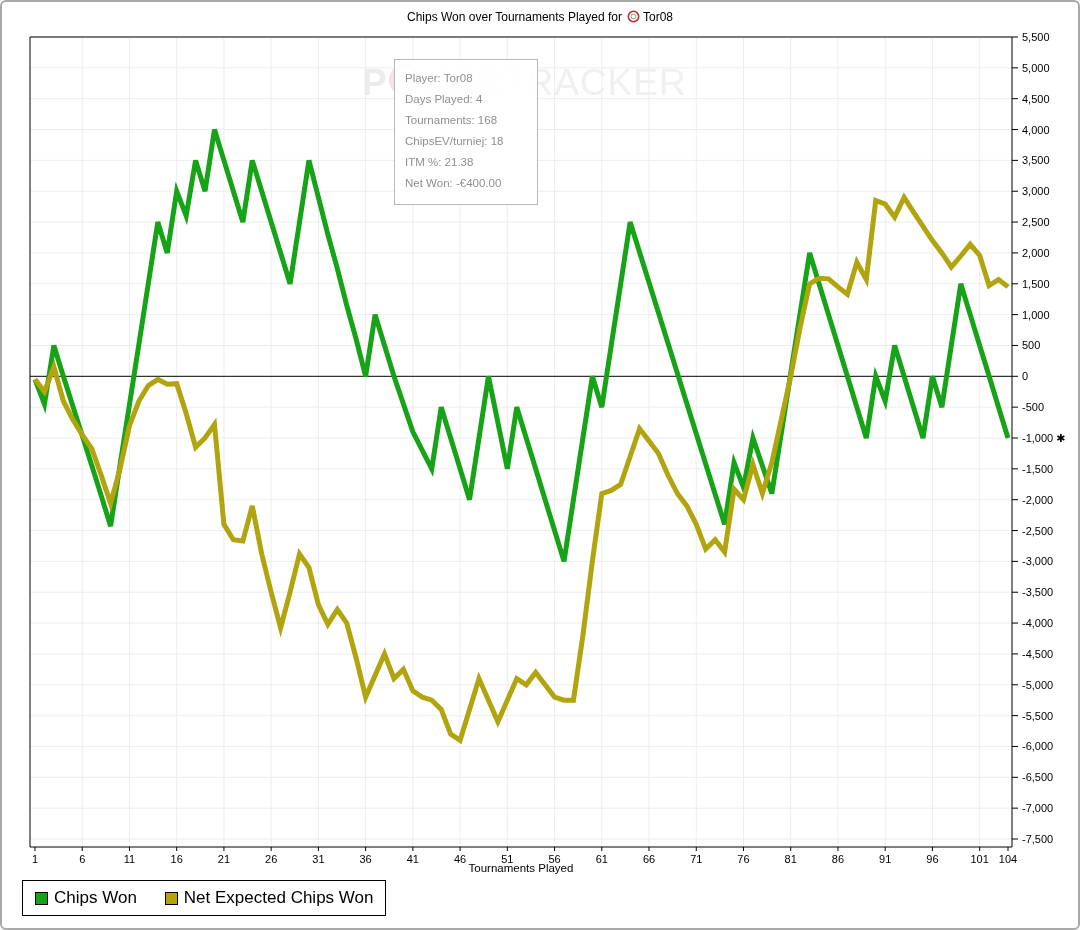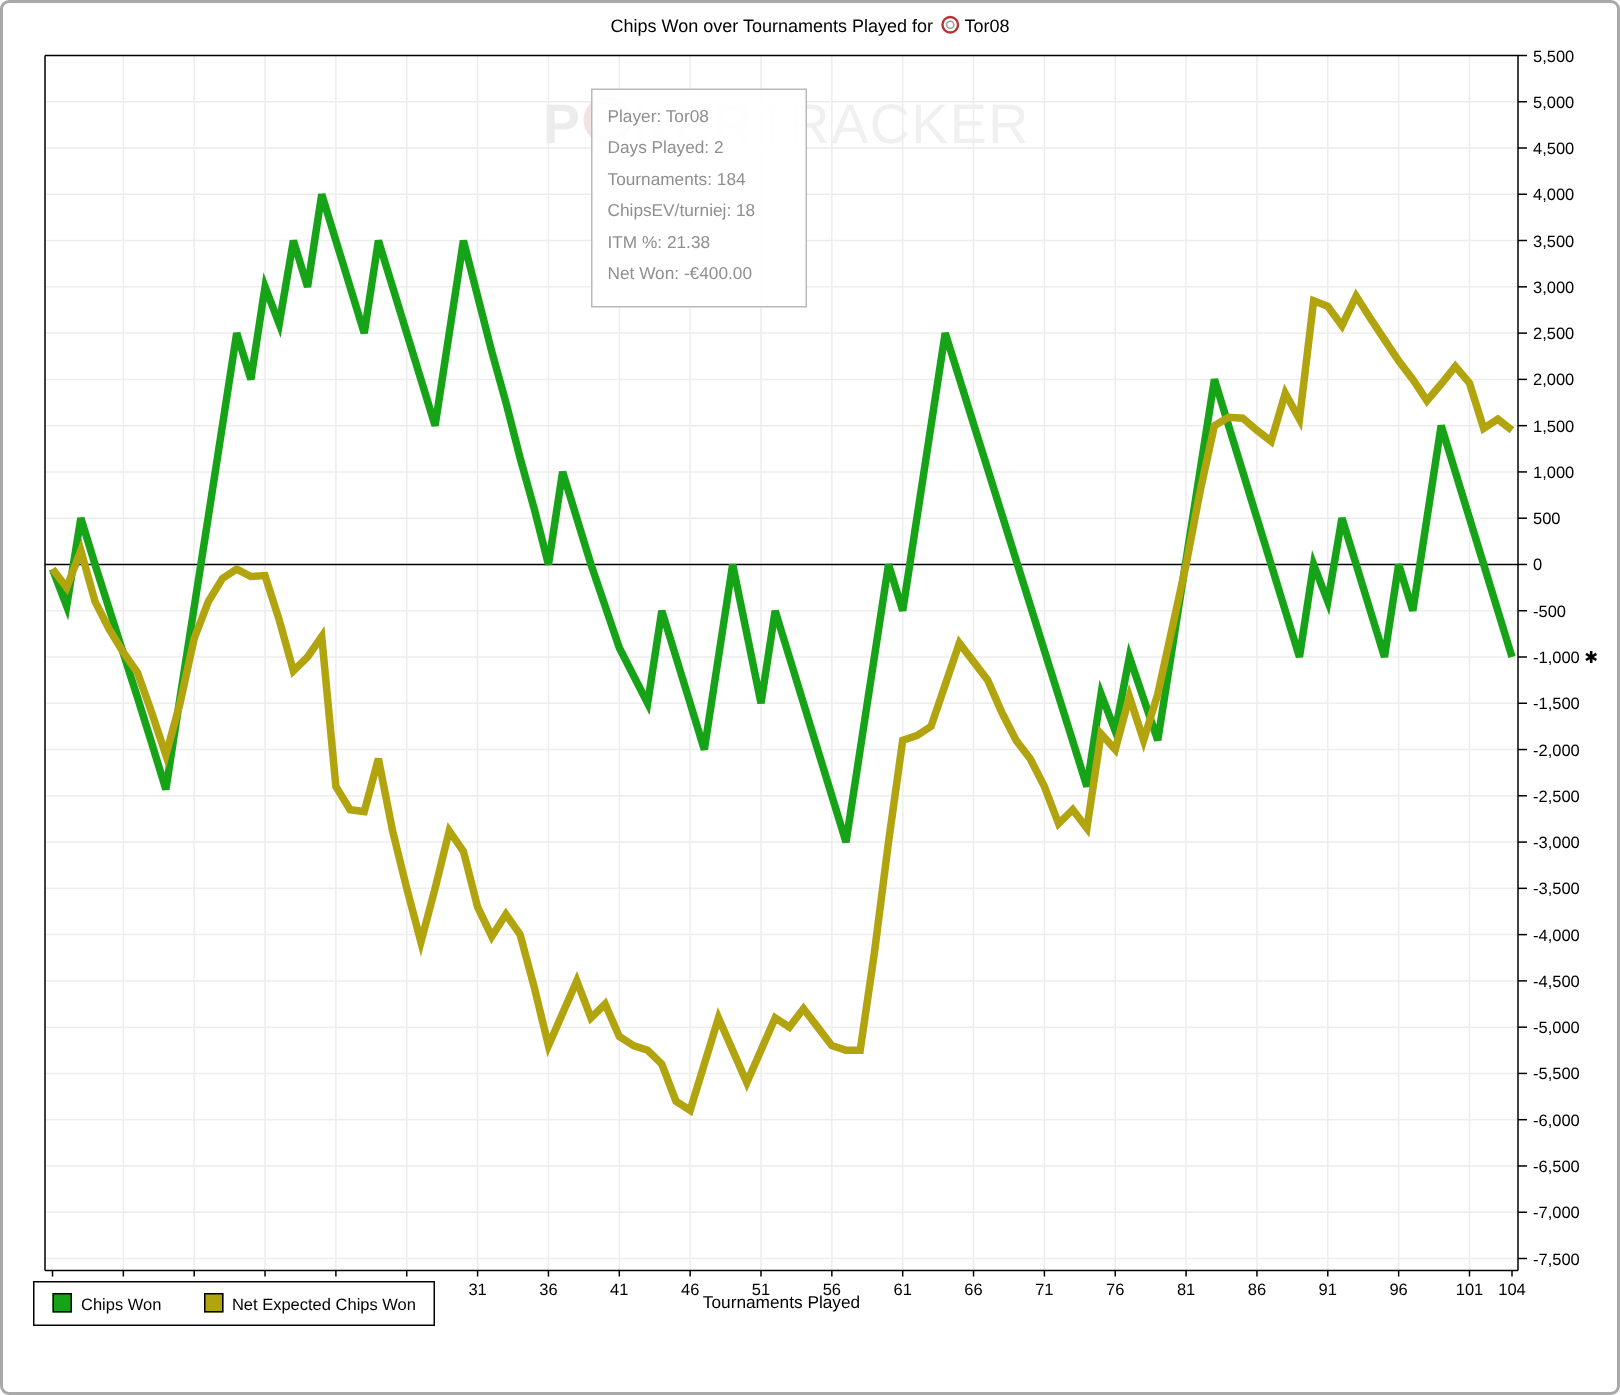--- a/index.html
+++ b/index.html
@@ -23,23 +23,23 @@
     display:inline-block;width:22px;height:22px;border:5px solid #f2e4e4;
     border-radius:50%;vertical-align:-1px;margin:0 1px;
   }
   .watermark .wm-light{font-weight:400;color:#f0f0f0;}
   .tooltip{
     position:absolute;top:37px;left:392px;width:122px;z-index:6;
     background:rgba(255,255,255,0.93);border:1px solid #b9b9b9;
     padding:8px 10px 10px 10px;font-size:11.5px;color:#8f8f8f;line-height:21px;margin-top:20px;
   }
   .legend{
-    position:absolute;left:20px;top:852px;z-index:5;
+    position:absolute;left:20px;top:878px;z-index:5;
     background:#fff;border:1px solid #000;padding:7px 12px;
-    font-size:11px;color:#000;white-space:nowrap;
+    font-size:17px;color:#000;white-space:nowrap;
   }
   .legend .legend-item{display:inline-block;margin-right:28px;}
   .legend .legend-item:last-child{margin-right:0;}
   .legend .swatch{
     display:inline-block;width:11px;height:11px;border:1px solid #000;
     vertical-align:-2px;margin-right:6px;
   }
 </style>
 </head>
 <body>
@@ -205,22 +205,22 @@
       <text x="977.6601941747573" y="861" text-anchor="middle" font-size="11" font-family="Liberation Sans, sans-serif" fill="#000">101</text>
       <line x1="1006" y1="845" x2="1006" y2="849" stroke="#000"></line>
       <text x="1006" y="861" text-anchor="middle" font-size="11" font-family="Liberation Sans, sans-serif" fill="#000">104</text>
       <text x="519" y="870" text-anchor="middle" font-size="11.5" font-family="Liberation Sans, sans-serif" fill="#000">Tournaments Played</text>
       <polyline points="33,377.39230769230767 42.44660194174757,402.0692307692308 51.89320388349515,343.46153846153845 61.33980582524272,374.3076923076923 70.7864077669903,403.92 80.23300970873787,433.5323076923077 89.67961165048544,463.1446153846154 99.12621359223301,493.37384615384616 108.57281553398059,524.22 118.01941747572816,463.1446153846154 127.46601941747574,402.68615384615384 136.9126213592233,342.2276923076923 146.35922330097088,281.15230769230766 155.80582524271844,220.07692307692307 165.25242718446603,250.92307692307693 174.6990291262136,189.23076923076923 184.14563106796118,213.90769230769232 193.59223300970874,158.3846153846154 203.03883495145632,189.23076923076923 212.48543689320388,127.53846153846153 221.93203883495147,158.3846153846154 231.37864077669903,189.23076923076923 240.8252427184466,220.07692307692307 250.27184466019418,158.3846153846154 259.71844660194176,189.23076923076923 269.1650485436893,220.07692307692307 278.6116504854369,250.92307692307693 288.05825242718447,281.7692307692308 297.50485436893206,220.07692307692307 306.9514563106796,158.3846153846154 316.3980582524272,195.4 325.84466019417476,232.41538461538462 335.29126213592235,266.3461538461538 344.7378640776699,303.3615384615385 354.18446601941747,337.2923076923077 363.63106796116506,374.3076923076923 373.07766990291265,312.61538461538464 382.5242718446602,343.46153846153845 391.97087378640776,374.3076923076923 401.41747572815535,402.0692307692308 410.86407766990294,429.83076923076925 420.31067961165047,448.33846153846156 429.75728155339806,466.84615384615387 439.20388349514565,405.15384615384613 448.6504854368932,436 458.09708737864077,466.84615384615387 467.54368932038835,497.6923076923077 476.99029126213594,436 486.43689320388347,374.3076923076923 495.88349514563106,420.5769230769231 505.33009708737865,466.84615384615387 514.7766990291262,405.15384615384613 524.2233009708738,436 533.6699029126214,466.84615384615387 543.1165048543689,497.6923076923077 552.5631067961165,528.5384615384615 562.0097087378641,559.3846153846154 571.4563106796116,497.6923076923077 580.9029126213592,436 590.3495145631068,374.3076923076923 599.7961165048544,405.15384615384613 609.242718446602,343.46153846153845 618.6893203883495,281.7692307692308 628.1359223300971,220.07692307692307 637.5825242718447,250.30615384615385 647.0291262135922,280.5353846153846 656.4757281553398,310.7646153846154 665.9223300970874,340.99384615384616 675.3689320388349,371.2230769230769 684.8155339805825,401.45230769230767 694.2621359223301,431.6815384615385 703.7087378640776,461.91076923076923 713.1553398058253,492.14 722.6019417475728,522.3692307692309 732.0485436893204,460.67692307692306 741.495145631068,485.3538461538462 750.9417475728155,436 760.3883495145631,463.76153846153846 769.8349514563107,491.5230769230769 779.2815533980582,431.37307692307695 788.7281553398059,371.2230769230769 798.1747572815534,311.07307692307694 807.6213592233009,250.92307692307693 817.0679611650486,281.7692307692308 826.5145631067961,312.61538461538464 835.9611650485436,343.46153846153845 845.4077669902913,374.3076923076923 854.8543689320388,405.15384615384613 864.3009708737864,436 873.747572815534,374.3076923076923 883.1941747572815,398.9846153846154 892.6407766990292,343.46153846153845 902.0873786407767,374.3076923076923 911.5339805825242,405.15384615384613 920.9805825242719,436 930.4271844660194,374.3076923076923 939.8737864077669,405.15384615384613 949.3203883495146,343.46153846153845 958.7669902912621,281.7692307692308 968.2135922330098,312.61538461538464 977.6601941747573,343.46153846153845 987.1067961165048,374.3076923076923 996.5533980582525,405.15384615384613 1006,436" fill="none" stroke="#17a317" stroke-width="5" stroke-linejoin="miter"></polyline>
       <polyline points="33,377.39230769230767 42.44660194174757,389.7307692307692 51.89320388349515,365.05384615384617 61.33980582524272,398.9846153846154 70.7864077669903,417.4923076923077 80.23300970873787,432.9153846153846 89.67961165048544,446.4876923076923 99.12621359223301,473.0153846153846 108.57281553398059,501.39384615384614 118.01941747572816,466.84615384615387 127.46601941747574,423.66153846153844 136.9126213592233,398.9846153846154 146.35922330097088,383.5615384615385 155.80582524271844,377.39230769230767 165.25242718446603,382.3276923076923 174.6990291262136,381.71076923076924 184.14563106796118,411.32307692307694 193.59223300970874,445.25384615384615 203.03883495145632,436 212.48543689320388,422.4276923076923 221.93203883495147,522.3692307692309 231.37864077669903,537.7923076923078 240.8252427184466,539.0261538461539 250.27184466019418,503.8615384615385 259.71844660194176,551.9815384615384 269.1650485436893,590.2307692307693 278.6116504854369,626.0123076923077 288.05825242718447,590.2307692307693 297.50485436893206,551.9815384615384 306.9514563106796,565.5538461538462 316.3980582524272,602.5692307692308 325.84466019417476,622.3107692307692 335.29126213592235,607.5046153846154 344.7378640776699,621.0769230769231 354.18446601941747,656.2415384615384 363.63106796116506,695.1076923076923 373.07766990291265,673.5153846153846 382.5242718446602,651.9230769230769 391.97087378640776,676.6 401.41747572815535,667.3461538461538 410.86407766990294,688.9384615384615 420.31067961165047,695.1076923076923 429.75728155339806,698.1923076923077 439.20388349514565,707.4461538461538 448.6504854368932,732.123076923077 458.09708737864077,738.2923076923076 467.54368932038835,707.4461538461538 476.99029126213594,676.6 486.43689320388347,698.1923076923077 495.88349514563106,719.7846153846153 505.33009708737865,698.1923076923077 514.7766990291262,676.6 524.2233009708738,682.7692307692307 533.6699029126214,670.4307692307692 543.1165048543689,682.7692307692307 552.5631067961165,695.1076923076923 562.0097087378641,698.1923076923077 571.4563106796116,698.1923076923077 580.9029126213592,633.4153846153846 590.3495145631068,559.3846153846154 599.7961165048544,491.5230769230769 609.242718446602,488.4384615384615 618.6893203883495,482.2692307692308 628.1359223300971,454.5076923076923 637.5825242718447,426.74615384615385 647.0291262135922,439.0846153846154 656.4757281553398,451.4230769230769 665.9223300970874,473.0153846153846 675.3689320388349,491.5230769230769 684.8155339805825,503.8615384615385 694.2621359223301,522.3692307692309 703.7087378640776,547.0461538461539 713.1553398058253,537.7923076923078 722.6019417475728,550.1307692307693 732.0485436893204,487.2046153846154 741.495145631068,497.6923076923077 750.9417475728155,462.5276923076923 760.3883495145631,491.5230769230769 769.8349514563107,460.67692307692306 779.2815533980582,417.4923076923077 788.7281553398059,374.3076923076923 798.1747572815534,324.95384615384614 807.6213592233009,281.7692307692308 817.0679611650486,276.2169230769231 826.5145631067961,276.83384615384614 835.9611650485436,284.8538461538461 845.4077669902913,292.2569230769231 854.8543689320388,260.1769230769231 864.3009708737864,277.4507692307692 873.747572815534,198.48461538461538 883.1941747572815,202.18615384615384 892.6407766990292,215.14153846153846 902.0873786407767,195.4 911.5339805825242,210.20615384615385 920.9805825242719,224.39538461538461 930.4271844660194,238.58461538461538 939.8737864077669,250.92307692307693 949.3203883495146,265.1123076923077 958.7669902912621,254.0076923076923 968.2135922330098,242.28615384615384 977.6601941747573,253.39076923076922 987.1067961165048,283.62 996.5533980582525,277.4507692307692 1006,284.8538461538461" fill="none" stroke="#b1a40f" stroke-width="5" stroke-linejoin="miter"></polyline>
     </svg>
 
   <div class="tooltip">
       <div>Player: Tor08</div>
-      <div>Days Played: 2</div>
-      <div>Tournaments: 184</div>
+      <div>Days Played: 4</div>
+      <div>Tournaments: 168</div>
       <div>ChipsEV/turniej: 18</div>
       <div>ITM %: 21.38</div>
       <div>Net Won: -€400.00</div>
     </div>
 
   <div class="legend"><span class="legend-item"><span class="swatch" style="background: rgb(23, 163, 23);"></span><span>Chips Won</span></span><span class="legend-item"><span class="swatch" style="background: rgb(177, 164, 15);"></span><span>Net Expected Chips Won</span></span></div>
 
 </div>
 
 </body></html>

